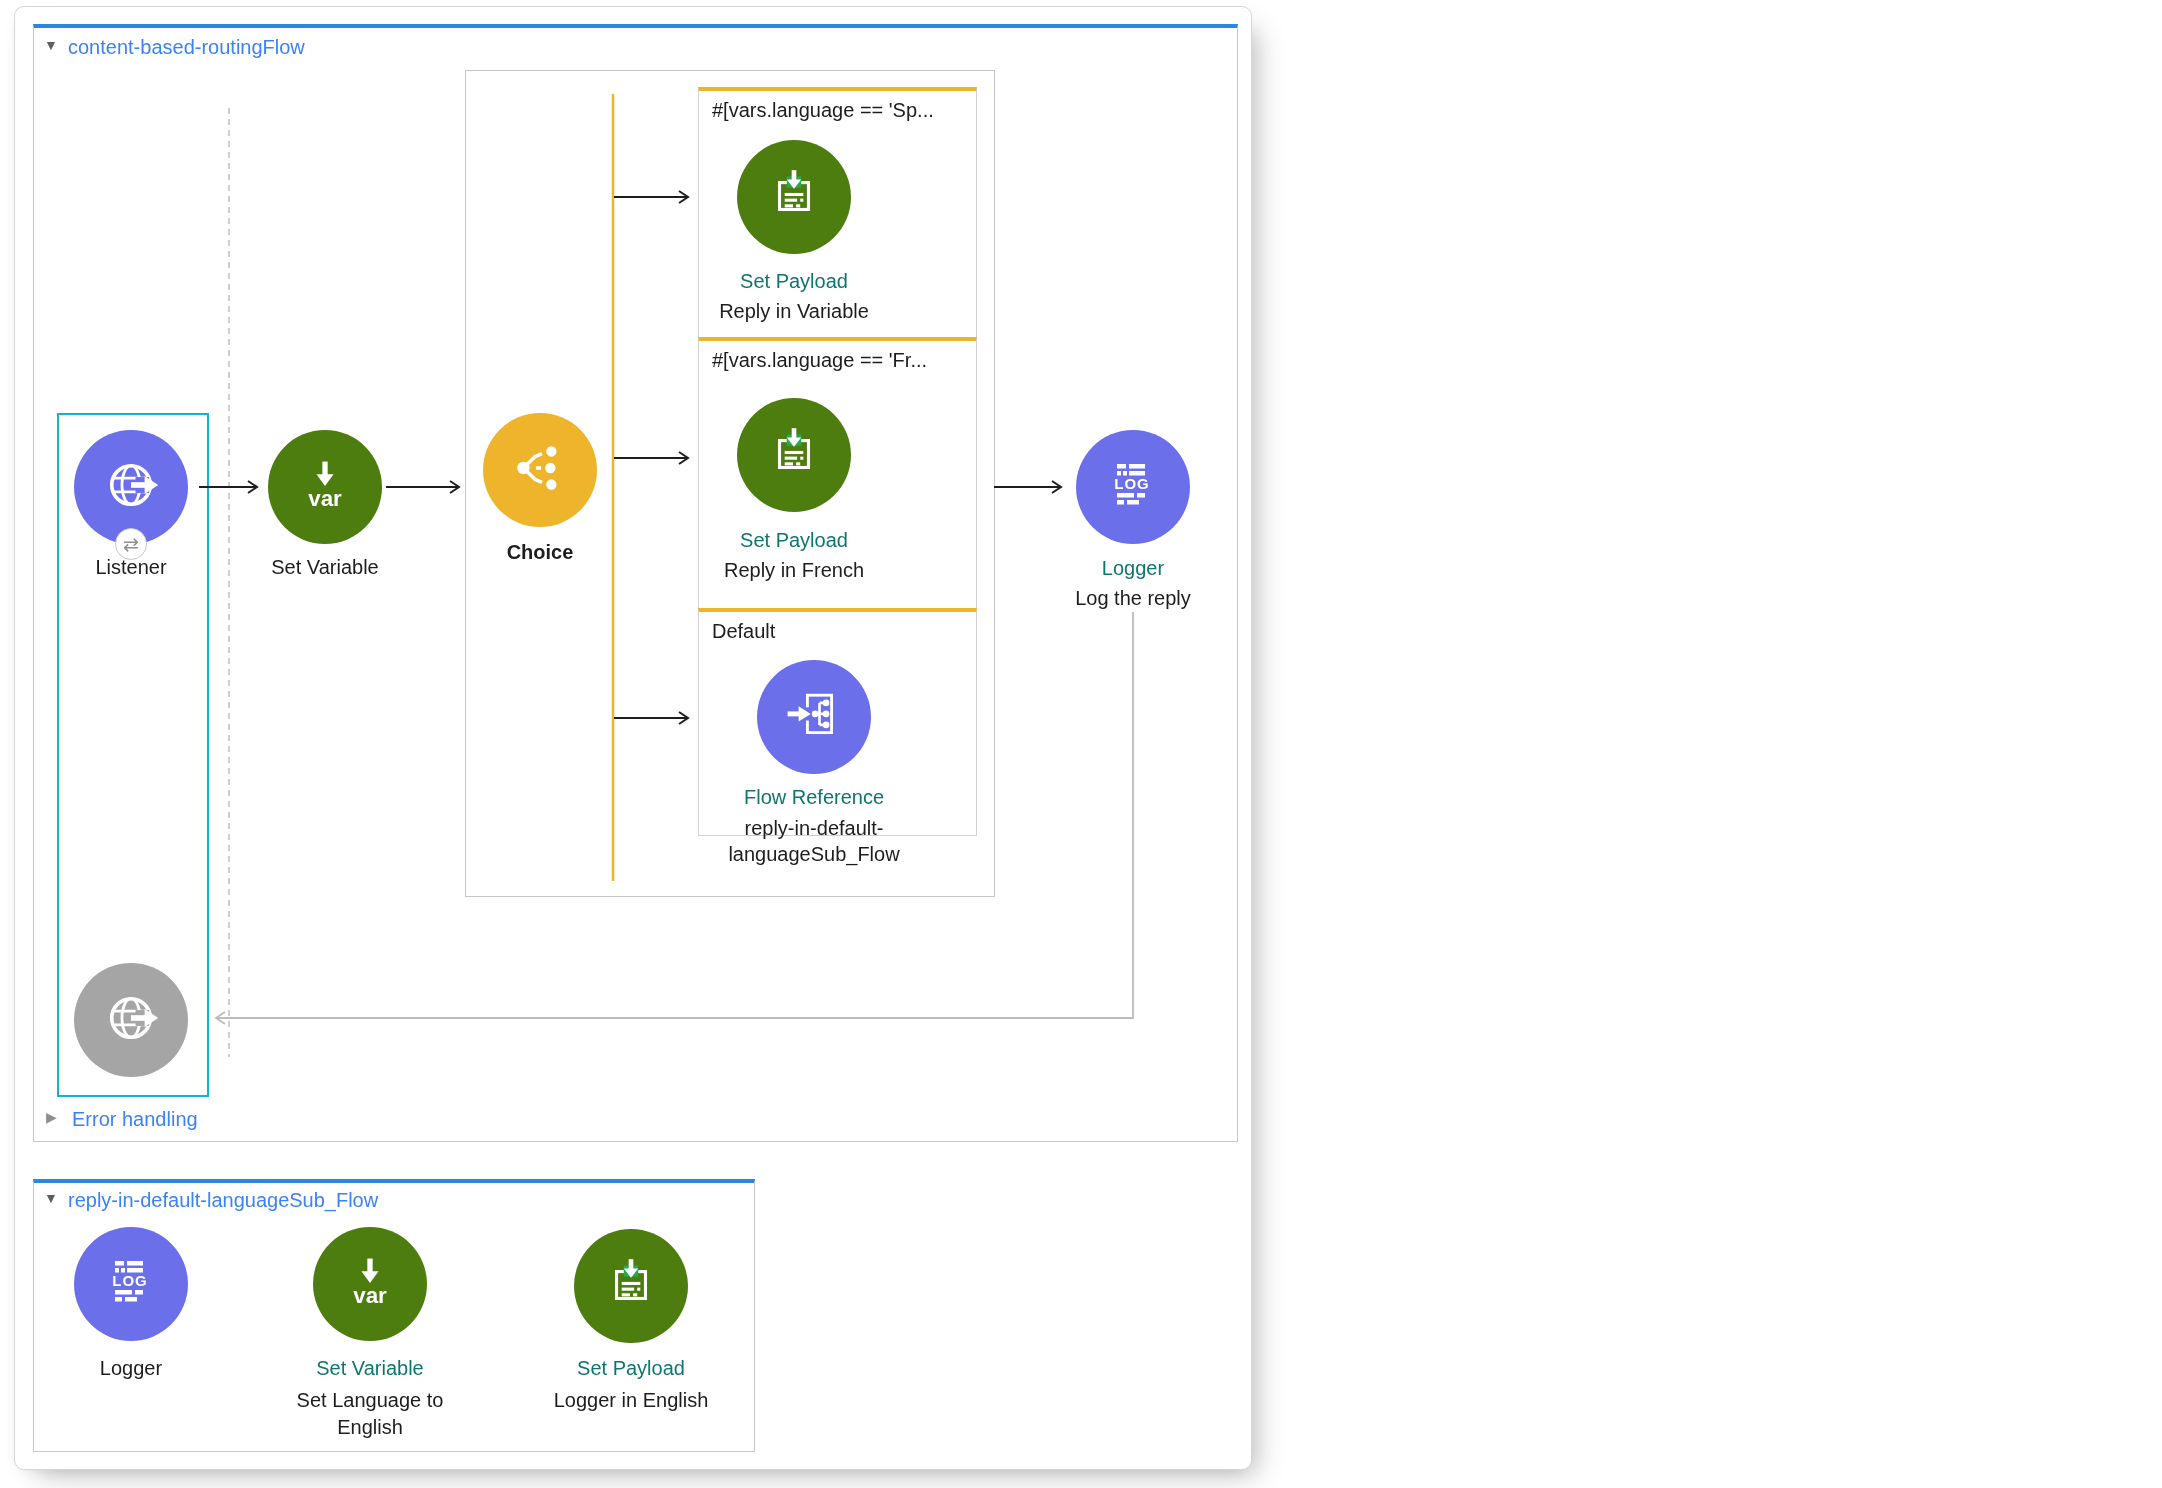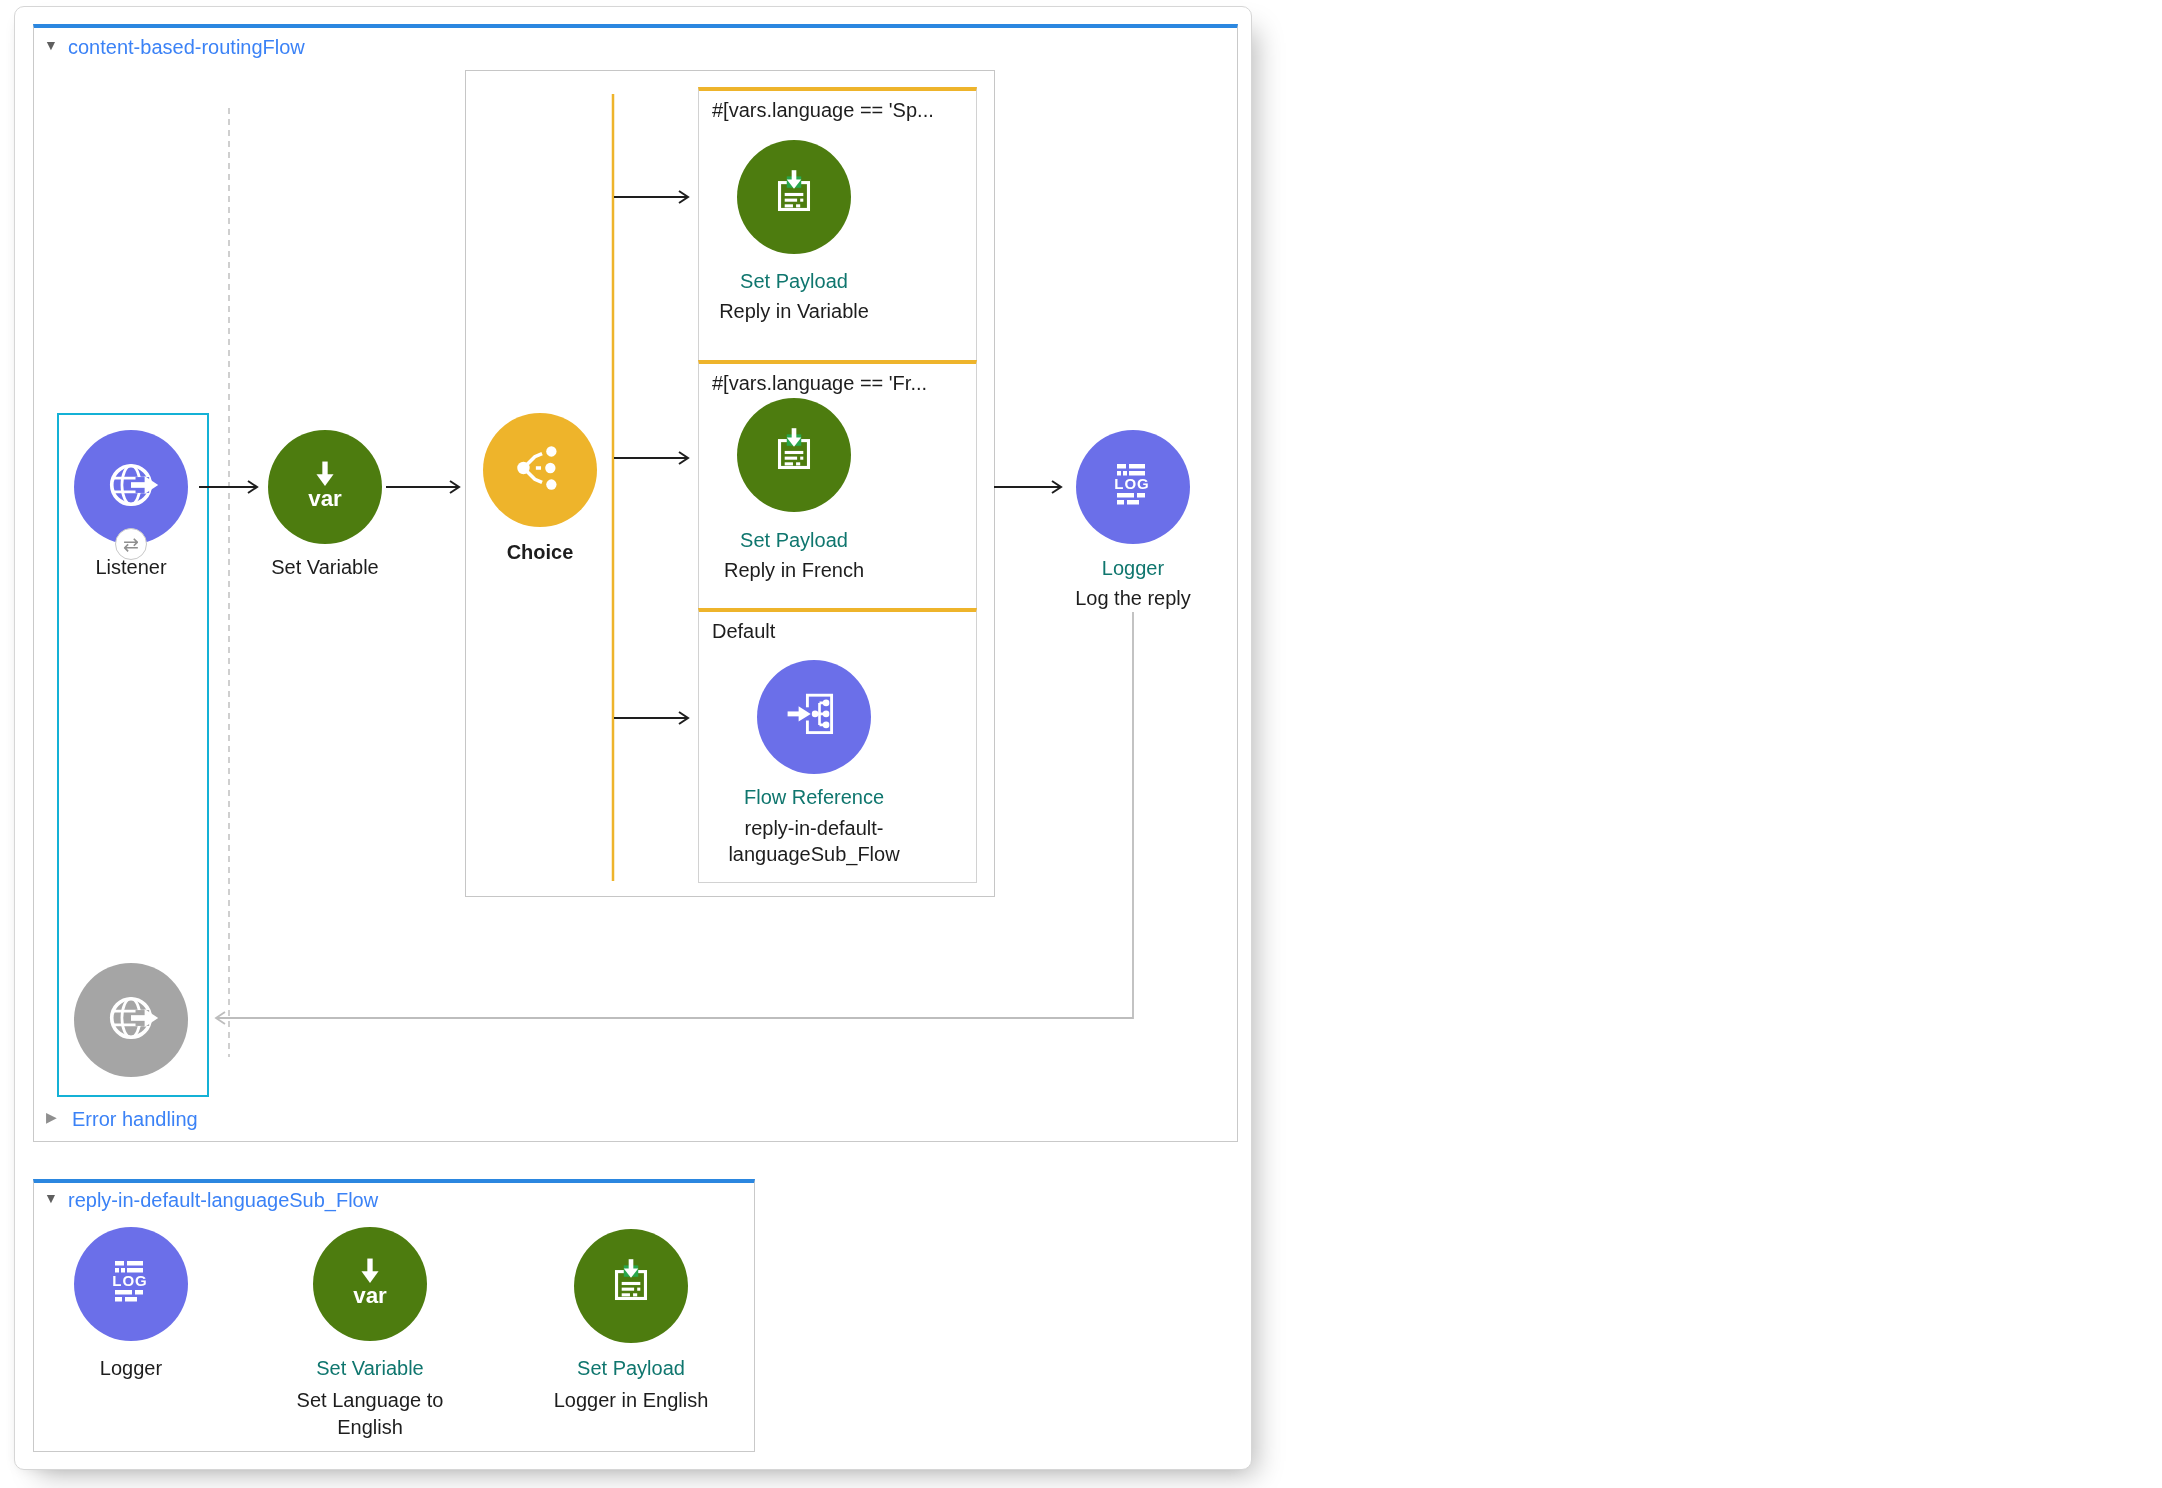--- a/index.html
+++ b/index.html
@@ -43,24 +43,24 @@
 
   <div class="flowbox" style="left:33px;top:24px;width:1205px;height:1118px;"></div>
   <span class="tri" style="left:44px;top:37px;">▼</span>
   <div class="flow-title" style="left:68px;top:36px;">content-based-routingFlow</div>
 
   <div class="scope" style="left:465px;top:70px;width:528px;height:825px;"></div>
 
   <div class="branch" style="top:87px;height:294px;">
     <div class="cond">#[vars.language == 'Sp...</div>
   </div>
-  <div class="branch" style="top:360px;height:285px;">
+  <div class="branch" style="top:337px;height:285px;">
     <div class="cond">#[vars.language == 'Fr...</div>
   </div>
-  <div class="branch" style="top:608px;height:275px;">
+  <div class="branch" style="top:608px;height:228px;">
     <div class="cond">Default</div>
   </div>
 
   <div class="sel"></div>
 
   <svg class="overlay" width="2162" height="1488">
     <defs>
       <marker id="ah" markerWidth="13" markerHeight="15" refX="10" refY="7" orient="auto" markerUnits="userSpaceOnUse">
         <path d="M1 1 L10 7 L1 13" fill="none" stroke="#1e1e1e" stroke-width="2"></path>
       </marker>

